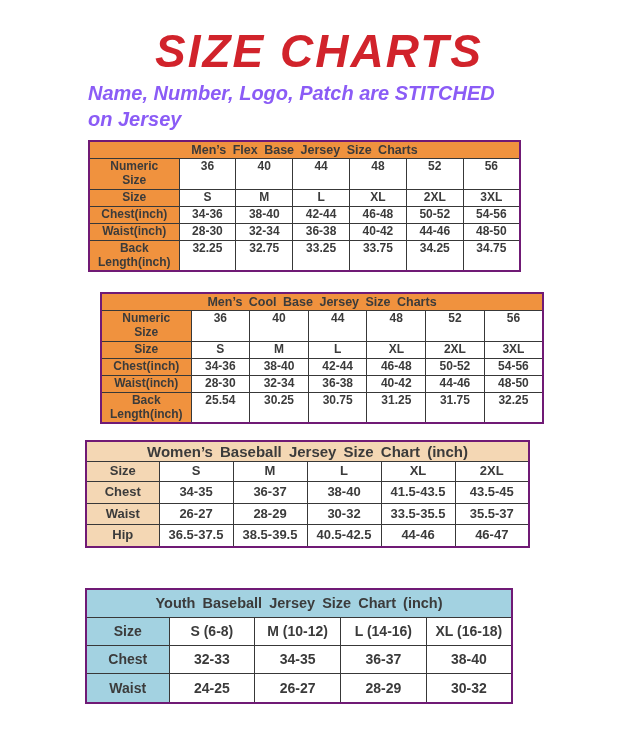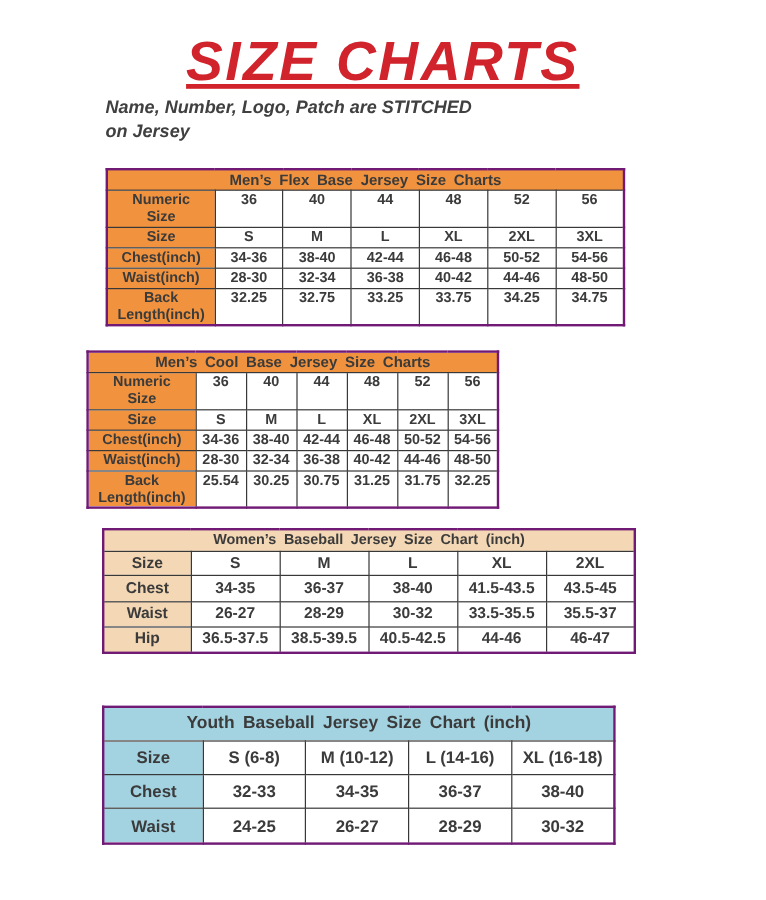--- a/index.html
+++ b/index.html
@@ -7,32 +7,32 @@
     width: 638px; height: 750px;
     background: #ffffff;
     font-family: "Liberation Sans", sans-serif;
     position: relative;
     overflow: hidden;
   }
   .title {
     position: absolute; top: 24px; left: 0; width: 638px;
     margin: 0; text-align: center;
     font-size: 46px; font-weight: bold; font-style: italic;
-    letter-spacing: 2px; color: #d1232b; text-decoration: underline;
+    letter-spacing: 2px; color: #d1232b;
   }
   .subtitle {
     position: absolute; top: 80px; left: 88px; width: 480px;
     margin: 0;
-    font-size: 15px; font-weight: bold; font-style: italic;
-    line-height: 1.3; color: #404040;
+    font-size: 20px; font-weight: bold; font-style: italic;
+    line-height: 1.3; color: #8b5cf6;
     white-space: pre-line;
   }
   .tbl-wrap { position: absolute; }
   .pos-1 { left: 88px; top: 140px; width: 433px; }
-  .pos-2 { left: 72px; top: 292px; width: 344px; }
+  .pos-2 { left: 100px; top: 292px; width: 444px; }
   .pos-3 { left: 85px; top: 440px; width: 445px; }
   .pos-4 { left: 85px; top: 588px; width: 428px; }
 
   table.size-table {
     width: 100%; table-layout: fixed;
     border-collapse: collapse;
     border: 2px solid #701a75;
   }
   table.size-table td {
     border: 1px solid #383838;
@@ -60,21 +60,21 @@
   .mens .tbl-title { font-size: 12.5px; vertical-align: middle; }
   .mens tbody tr:nth-child(1) { height: 15px; }
   .mens tbody tr:nth-child(2) { height: 31px; }
   .mens tbody tr:nth-child(3) { height: 15px; }
   .mens tbody tr:nth-child(4) { height: 14px; }
   .mens tbody tr:nth-child(5) { height: 14px; padding-left: 12px; }
   .mens tbody tr:nth-child(6) { height: 31px; }
 
   
   .womens td { font-size: 13px; vertical-align: middle; }
-  .womens .tbl-title { font-size: 12px; text-align: center; }
+  .womens .tbl-title { font-size: 15px; text-align: center; }
   .womens tbody tr:nth-child(1) { height: 18px; }
   .womens tbody tr:nth-child(2) { height: 20px; }
   .womens tbody tr:nth-child(3) { height: 22px; }
   .womens tbody tr:nth-child(4) { height: 21px; }
   .womens tbody tr:nth-child(5) { height: 22px; }
   .womens tbody tr:nth-child(6) { height: 22px; }
 
   
   .youth td { font-size: 14px; vertical-align: middle; }
   .youth .tbl-title { font-size: 14.5px; }

